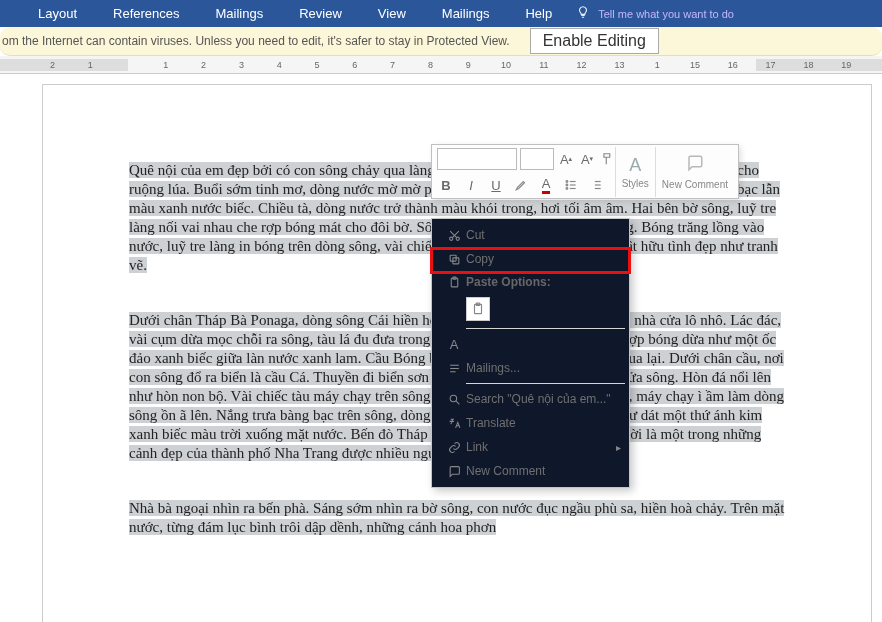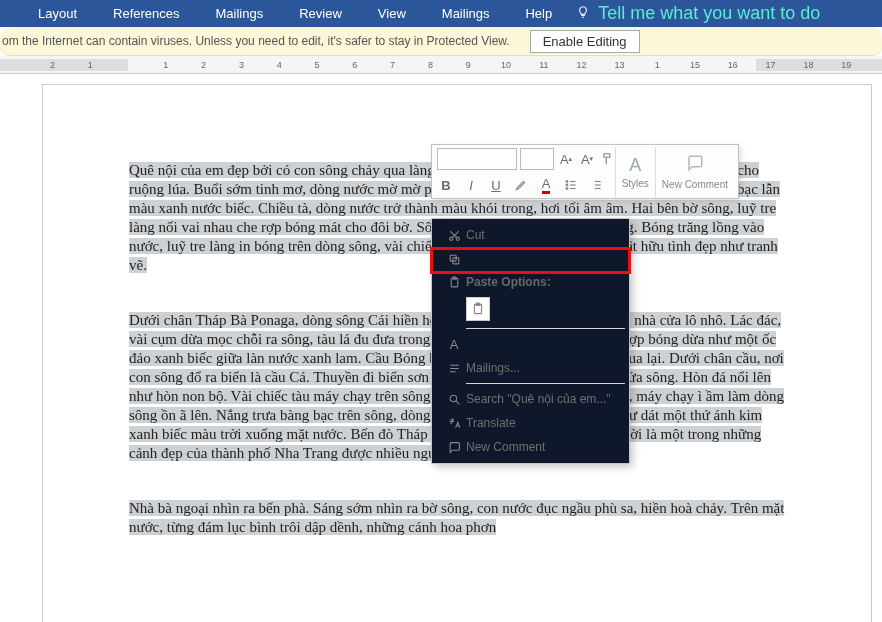--- a/index.html
+++ b/index.html
@@ -26,39 +26,39 @@
     height: 27px;
     line-height: 27px;
     cursor: pointer;
   }
   .ribbon-tabs .lightbulb {
     margin-left: 6px;
     margin-right: 8px;
     opacity: .9;
   }
   .ribbon-tabs .tellme {
-    font-size: 18px;
-    color: #5eead4;
+    font-size: 11px;
+    color: #c4b5fd;
   }
   .protected-bar {
     background: #fdf7d9;
     border-bottom: 1px solid #e6dfb3;
     height: 29px;
     display: flex;
     align-items: center;
     font-size: 12px;
     color: #555;
     padding-left: 2px;
     border-radius: 10px;
   }
   .enable-btn {
     margin-left: 20px;
     background: #fff;
     border: 1px solid #aaa;
-    font-size: 13px;
+    font-size: 16px;
     padding: 3px 12px;
     cursor: pointer;
     color: #333;
   }
   .ruler {
     background: #f5f5f5;
     height: 18px;
     border-bottom: 1px solid #ccc;
     position: relative;
     font-size: 9px;
@@ -430,20 +430,21 @@
     </span>
     <span class="ci-label">Cut</span>
   </div>
   <div class="ctx-item">
     <span class="ci-icon">
       <svg width="13" height="13" viewBox="0 0 24 24" fill="none" stroke="#888" stroke-width="2">
           <rect x="9" y="9" width="11" height="11" rx="1"></rect>
           <rect x="4" y="4" width="11" height="11" rx="1"></rect>
         </svg>
     </span>
+    <span class="ci-label">Copy</span>
   </div>
   <div class="ctx-item header">
     <span class="ci-icon">
       <svg width="13" height="13" viewBox="0 0 24 24" fill="none" stroke="#888" stroke-width="2">
           <rect x="6" y="4" width="12" height="16" rx="1"></rect>
           <rect x="9" y="2" width="6" height="4" rx="1"></rect>
         </svg>
     </span>
     <span class="ci-label">Paste Options:</span>
   </div>
@@ -480,20 +481,28 @@
     <span class="ci-label">Search "Quê nội của em..."</span>
   </div>
   <div class="ctx-item">
     <span class="ci-icon">
       <svg width="13" height="13" viewBox="0 0 24 24" fill="none" stroke="#888" stroke-width="2">
           <path d="M5 4h6M8 4v2c0 4-3 7-3 7M3 8h8M14 20l4-10 4 10M15.5 16h5"></path>
         </svg>
     </span>
     <span class="ci-label">Translate</span>
   </div>
+  <div class="ctx-item has-arrow">
+    <span class="ci-icon">
+      <svg width="13" height="13" viewBox="0 0 24 24" fill="none" stroke="#888" stroke-width="2">
+          <path d="M10 14a5 5 0 0 0 7 0l3-3a5 5 0 0 0-7-7l-1 1M14 10a5 5 0 0 0-7 0l-3 3a5 5 0 0 0 7 7l1-1"></path>
+        </svg>
+    </span>
+    <span class="ci-label">Link</span>
+  </div>
   <div class="ctx-item">
     <span class="ci-icon">
       <svg width="13" height="13" viewBox="0 0 24 24" fill="none" stroke="#888" stroke-width="2">
           <path d="M21 15a2 2 0 0 1-2 2H8l-4 4V5a2 2 0 0 1 2-2h13a2 2 0 0 1 2 2z"></path>
         </svg>
     </span>
     <span class="ci-label">New Comment</span>
   </div>
 </div>
 

